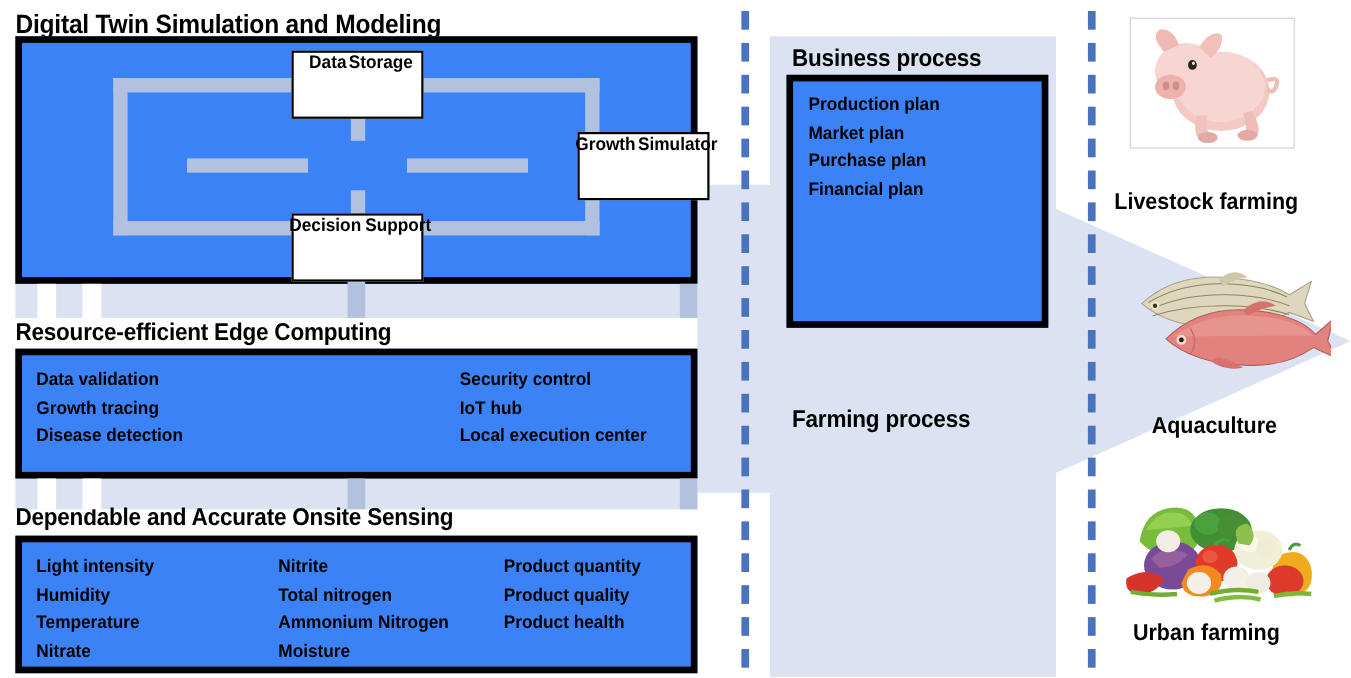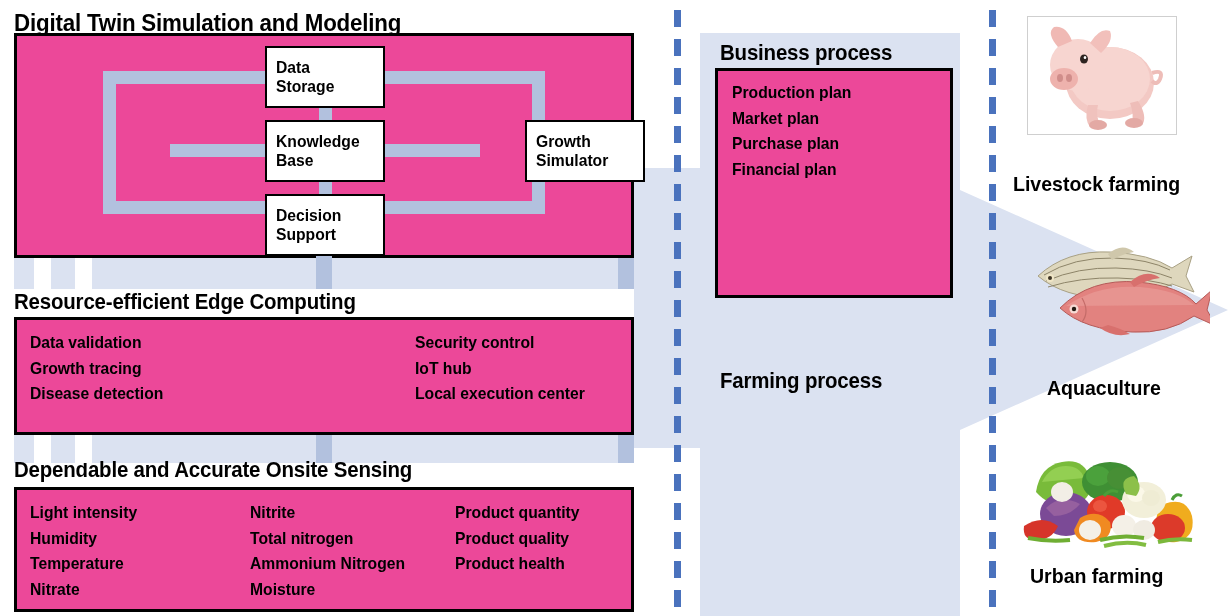--- a/index.html
+++ b/index.html
@@ -29,37 +29,36 @@
     font-weight:bold;
     color:#000000;
     letter-spacing:-0.2px;
     white-space:nowrap;
     font-stretch:condensed;
     transform:scaleX(0.93);
     transform-origin:left center;
   }
   .panel-box{
     position:absolute;
-    background:#ec4899;
-    border:3px solid #000000;
+    background:#3b82f6;
+    border:6px solid #000000;
     box-sizing:border-box;
   }
 
   
   #dt-box{left:14px; top:33px; width:620px; height:225px;}
   #dt-title{left:14px; top:9px; font-size:24px;}
 
   
   .node{
     position:absolute;
     background:#ffffff;
     border:2px solid #000000;
     box-sizing:border-box;
     display:flex;
-    flex-direction:column;
     justify-content:center;
     padding-left:9px;
     z-index:3;
   }
   .node span{
     display:block;
     font-size:16.5px;
     font-weight:bold;
     line-height:19px;
     color:#000;
@@ -217,24 +216,20 @@
 
   <div class="conn" style="left:319px; top:100px; width:13px; height:28px;"></div>
 
   <div class="conn" style="left:319px; top:173px; width:13px; height:28px;"></div>
 
   <div class="conn" style="left:316px; top:243px; width:16px; height:16px;"></div>
 
   <div class="node" style="left:265px; top:46px; width:120px; height:62px;">
     <span>Data</span>
     <span>Storage</span>
-  </div>
-  <div class="node" style="left:265px; top:120px; width:120px; height:62px;">
-    <span>Knowledge</span>
-    <span>Base</span>
   </div>
   <div class="node" style="left:478px; top:120px; width:120px; height:62px;margin-left:47px;">
     <span>Growth</span>
     <span>Simulator</span>
   </div>
   <div class="node" style="left:265px; top:194px; width:120px; height:62px;">
     <span>Decision</span>
     <span>Support</span>
   </div>
 

